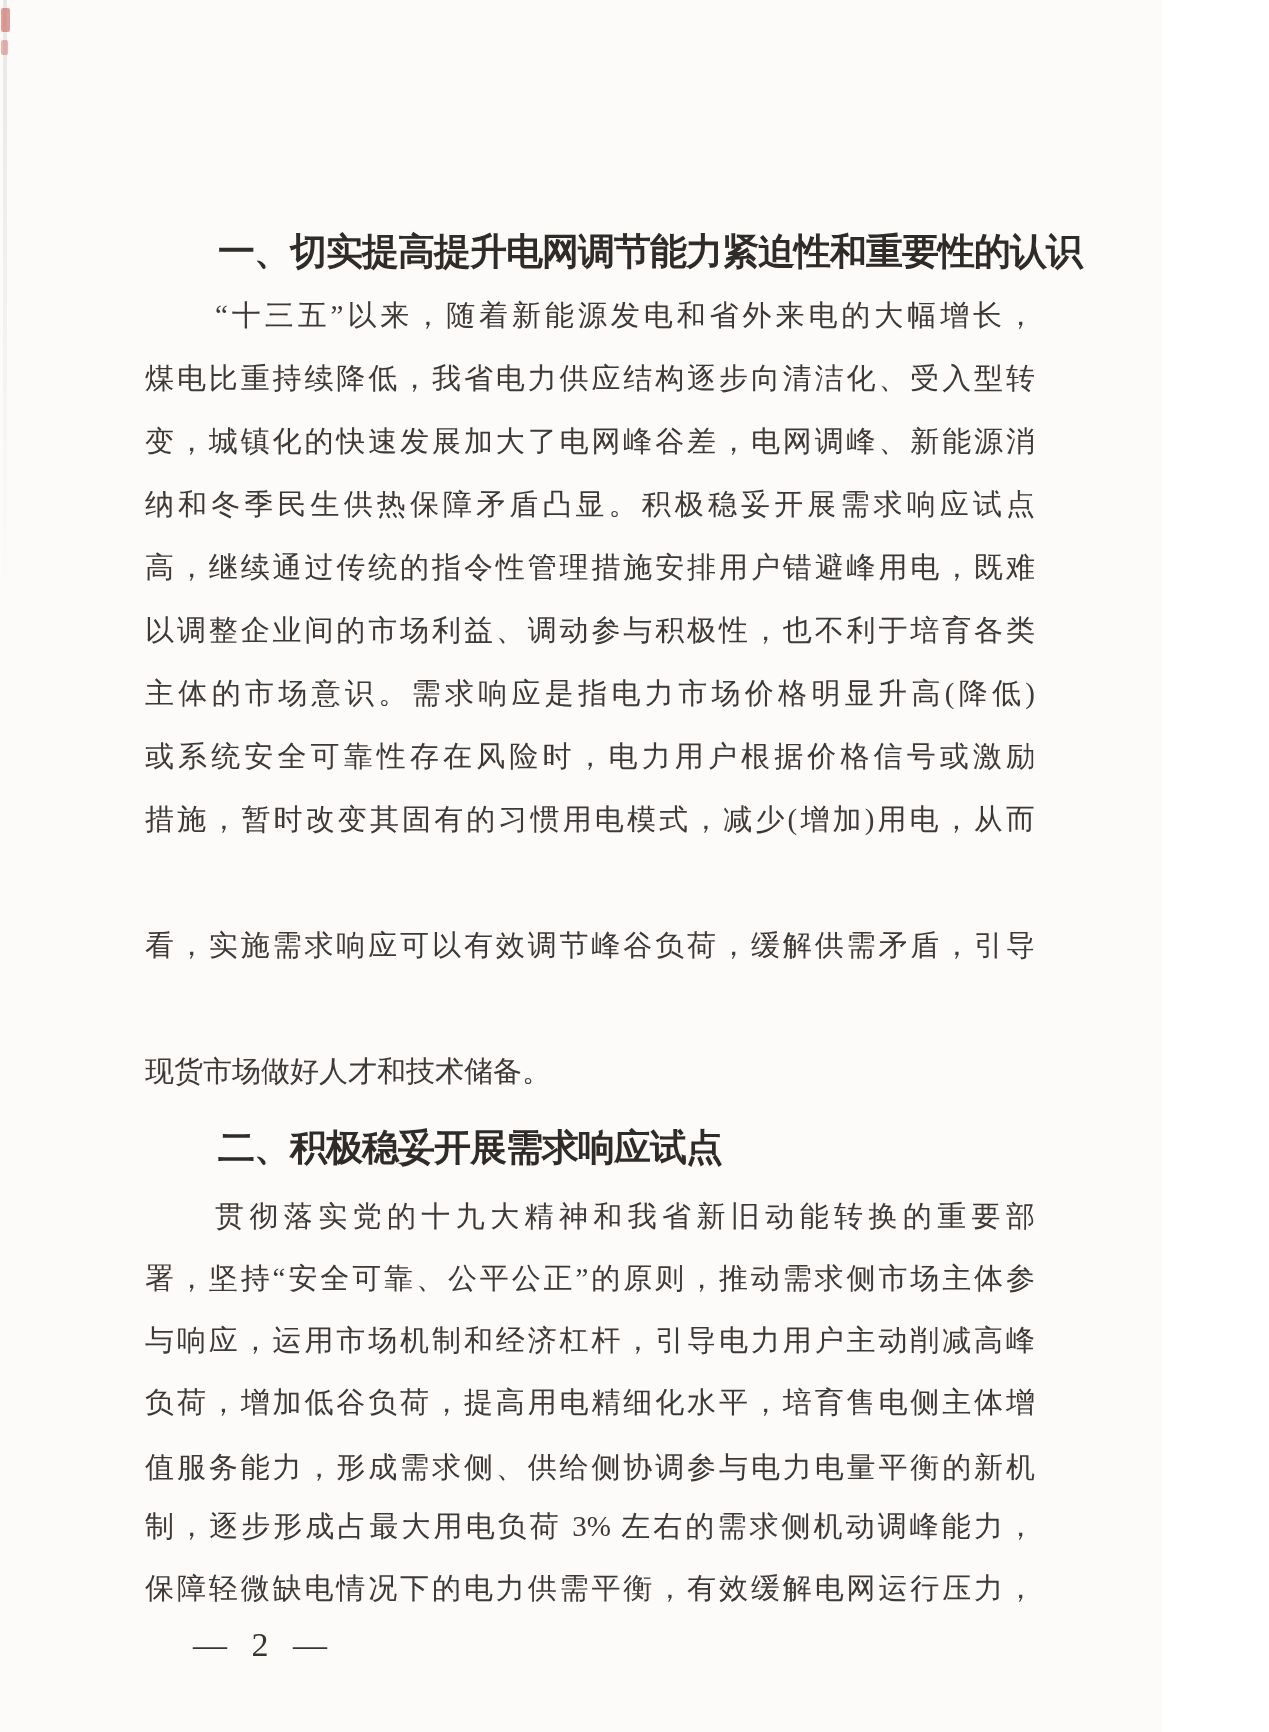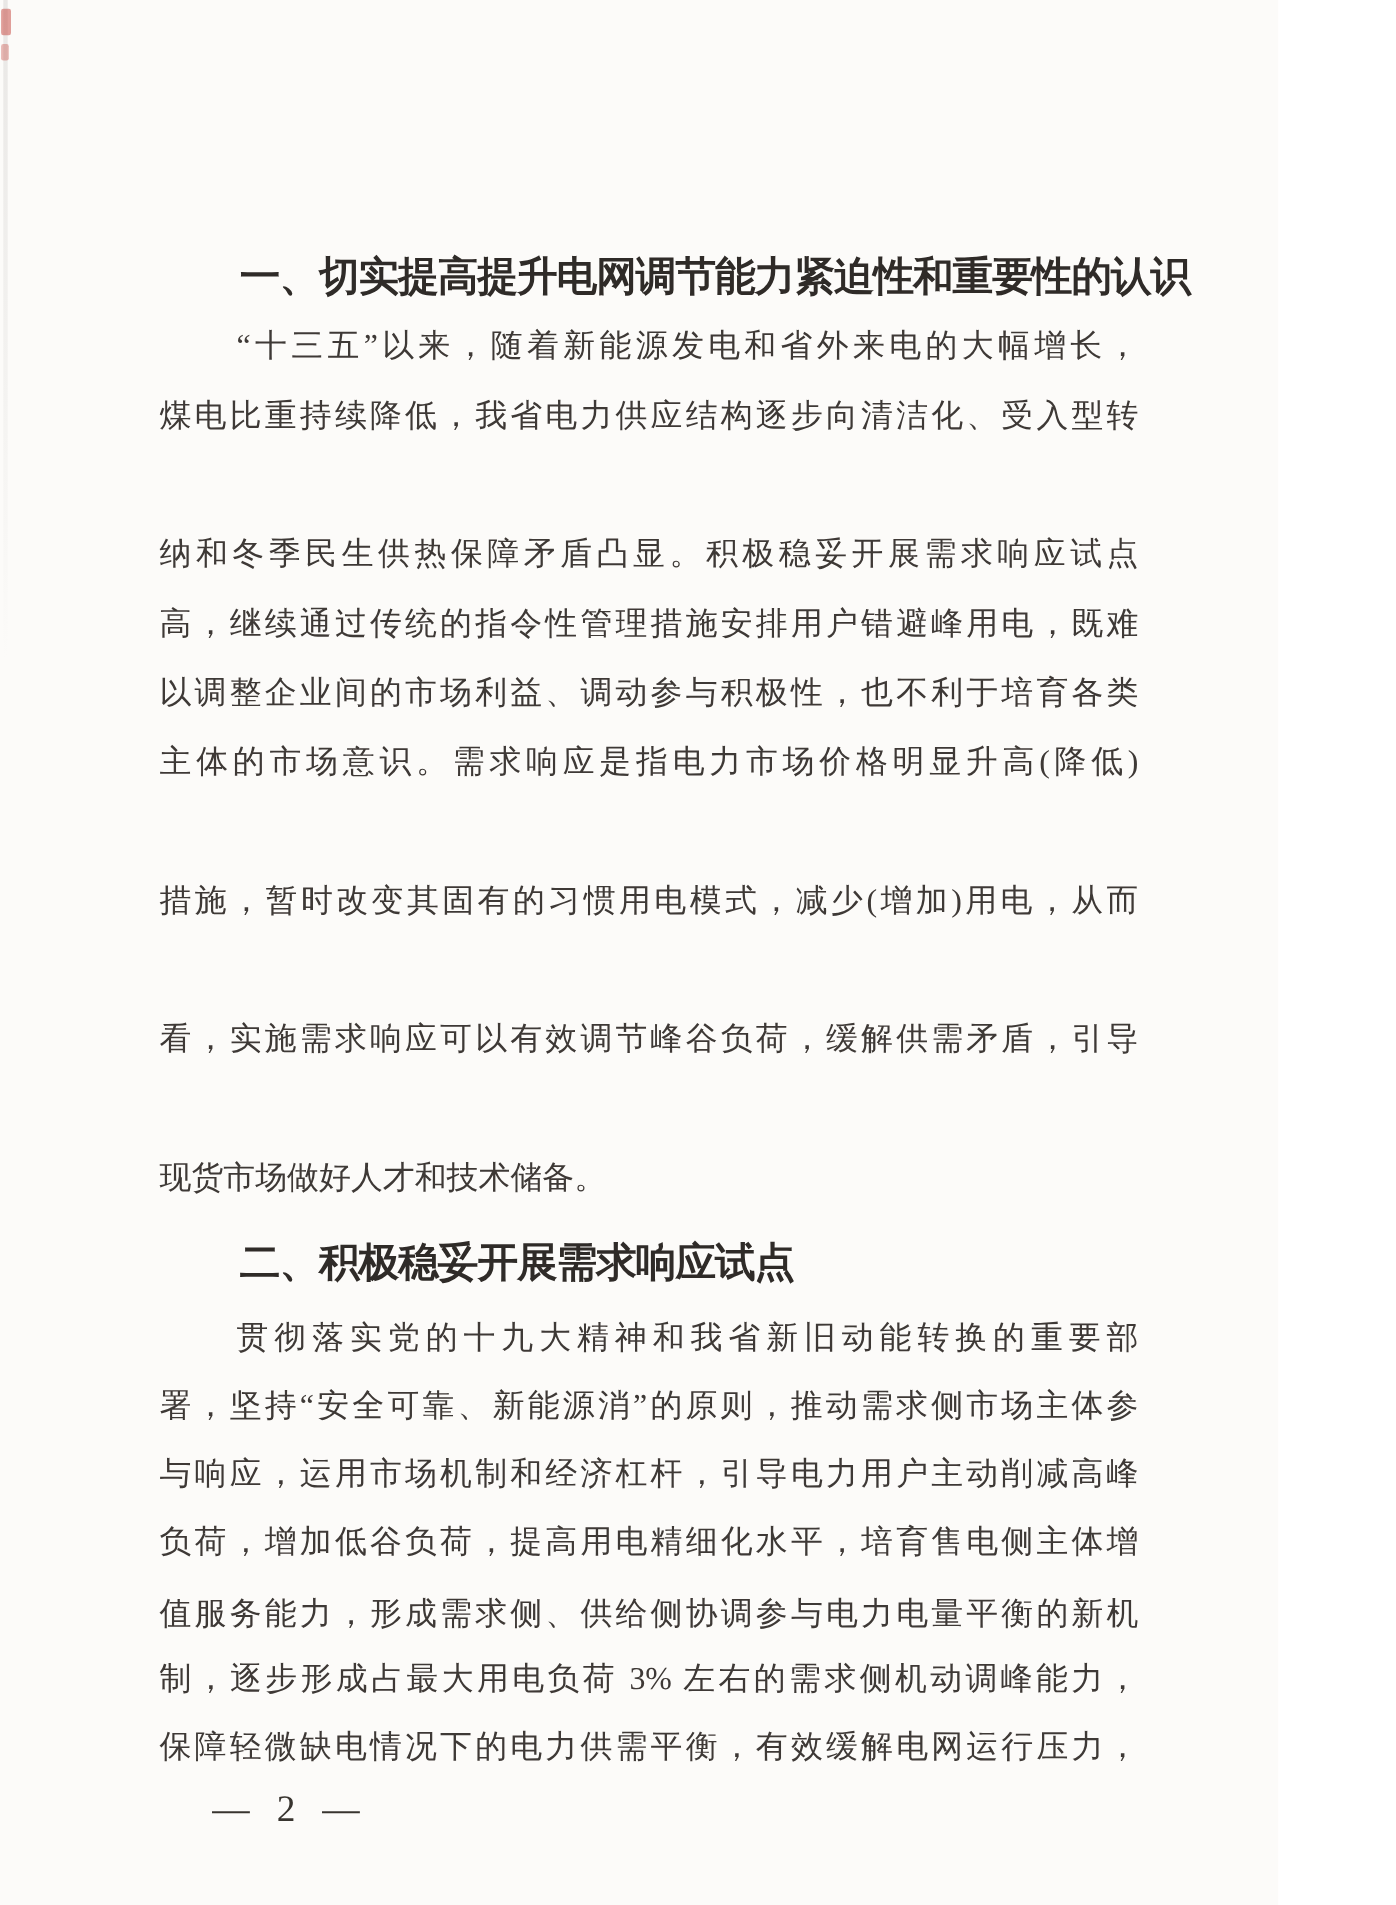--- a/index.html
+++ b/index.html
@@ -102,32 +102,34 @@
 <div class="page">
 
   <div class="scan-edge"></div>
   <div class="red-mark-1"></div>
   <div class="red-mark-2"></div>
 
   <div class="heading h1">一、切实提高提升电网调节能力紧迫性和重要性的认识</div>
 
   <div class="line indent" style="top:292px">“十三五”以来，随着新能源发电和省外来电的大幅增长，</div>
   <div class="line" style="top:355px">煤电比重持续降低，我省电力供应结构逐步向清洁化、受入型转</div>
+  <div class="line" style="top:418px">变，城镇化的快速发展加大了电网峰谷差，电网调峰、新能源消</div>
   <div class="line" style="top:481px">纳和冬季民生供热保障矛盾凸显。积极稳妥开展需求响应试点</div>
   <div class="line" style="top:544px">高，继续通过传统的指令性管理措施安排用户错避峰用电，既难</div>
   <div class="line" style="top:607px">以调整企业间的市场利益、调动参与积极性，也不利于培育各类</div>
   <div class="line" style="top:670px">主体的市场意识。需求响应是指电力市场价格明显升高(降低)</div>
+  <div class="line" style="top:733px">或系统安全可靠性存在风险时，电力用户根据价格信号或激励</div>
   <div class="line" style="top:796px">措施，暂时改变其固有的习惯用电模式，减少(增加)用电，从而</div>
   <div class="line" style="top:922px">看，实施需求响应可以有效调节峰谷负荷，缓解供需矛盾，引导</div>
   <div class="line last" style="top:1048px">现货市场做好人才和技术储备。</div>
 
   <div class="heading h2">二、积极稳妥开展需求响应试点</div>
 
   <div class="line indent" style="top:1193px">贯彻落实党的十九大精神和我省新旧动能转换的重要部</div>
-  <div class="line" style="top:1255px">署，坚持“安全可靠、新能源消”的原则，推动需求侧市场主体参</div>
+  <div class="line" style="top:1255px">署，坚持“安全可靠、公平公正”的原则，推动需求侧市场主体参</div>
   <div class="line" style="top:1317px">与响应，运用市场机制和经济杠杆，引导电力用户主动削减高峰</div>
   <div class="line" style="top:1379px">负荷，增加低谷负荷，提高用电精细化水平，培育售电侧主体增</div>
   <div class="line" style="top:1444px">值服务能力，形成需求侧、供给侧协调参与电力电量平衡的新机</div>
   <div class="line" style="top:1503px">制，逐步形成占最大用电负荷 3% 左右的需求侧机动调峰能力，</div>
   <div class="line" style="top:1565px">保障轻微缺电情况下的电力供需平衡，有效缓解电网运行压力，</div>
 
   <div class="page-number">— 2 —</div>
 
 </div>
 

